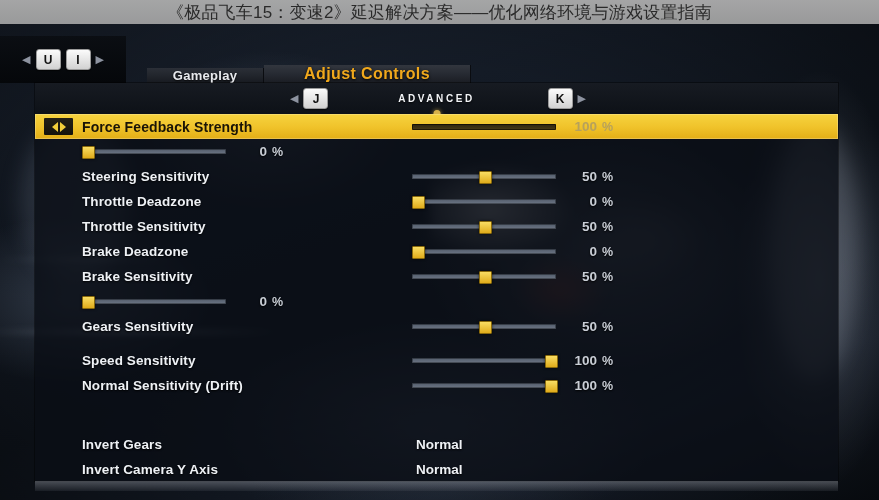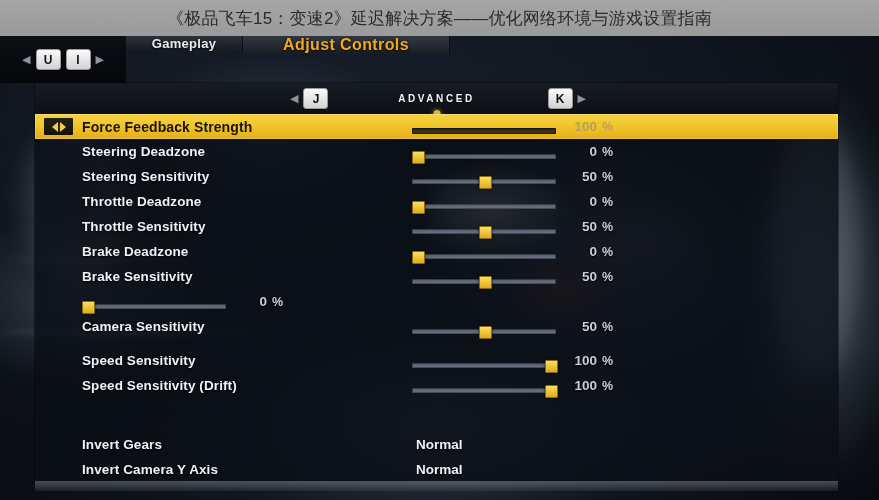--- a/index.html
+++ b/index.html
@@ -51,21 +51,21 @@
     filter: blur(4px);
   }
   .bg-vignette {
     position: absolute; inset: 0;
     background: radial-gradient(ellipse 680px 420px at 50% 48%, rgba(0,0,0,0) 40%, rgba(0,0,0,.55) 100%);
   }
 
   
   .title-band {
     position: absolute;
-    left: 0; top: 0; width: 879px; height: 36px;
+    left: 0; top: 0; width: 879px; height: 24px;
     background: linear-gradient(180deg, rgba(176,176,176,.93), rgba(168,168,168,.90));
     display: flex; align-items: center; justify-content: center;
   }
   .title-band .title-text {
     font-size: 17px;
     color: #2a2a2a;
     white-space: nowrap;
     letter-spacing: .2px;
   }
 
@@ -88,21 +88,21 @@
     display: inline-flex; align-items: center; justify-content: center;
     min-width: 17px; height: 19px; padding: 0 3px;
     background: linear-gradient(180deg, #fbfbfb, #d2d2d2);
     border-radius: 3px;
     color: #121212;
     font-size: 12px; font-weight: bold;
     border: 1px solid #9a9a9a;
     box-shadow: 0 1px 1px rgba(0,0,0,.6);
   }
   .tabs {
-    display: flex; align-items: flex-start; flex: 1;
+    display: flex; align-items: flex-end; flex: 1; margin-left: 21px;
   }
   .tab {
     width: 116px;
     display: flex; align-items: center; justify-content: center;
     background: linear-gradient(180deg, #2b2f37 0%, #22262d 48%, #171a20 100%);
     border-right: 1px solid #0a0c10;
     color: #e8eaee;
     font-size: 13px;
     font-weight: bold;
     letter-spacing: .3px;
@@ -173,21 +173,21 @@
   }
   .row .label {
     flex: 0 0 330px;
     color: #eef1f5;
     font-size: 13.5px;
     font-weight: bold;
     letter-spacing: .1px;
     text-shadow: 0 1px 2px rgba(0,0,0,.95);
   }
   .row .control {
-    display: flex; align-items: flex-end; gap: 0;
+    display: flex; align-items: center; gap: 0;
   }
 
   
   .row.selected {
     background: linear-gradient(180deg, #f6d33f 0%, #f0c32b 52%, #e3ae16 100%);
     box-shadow: inset 0 0 0 1px rgba(255,255,255,.22);
   }
   .row.selected .label {
     color: #1a1406;
     font-size: 14px;
@@ -328,21 +328,20 @@
           </div>
           <div class="label">Force Feedback Strength</div>
           <div class="control">
             <div class="slider"></div>
             <div class="val">100</div>
             <div class="pct">%</div>
           </div>
         </div>
         <div class="row">
           <div class="bullet"></div>
-          <div class="label">Steering Deadzone</div>
           <div class="control">
             <div class="slider">
               <div class="knob" style="left: 0px;"></div>
             </div>
             <div class="val">0</div>
             <div class="pct">%</div>
           </div>
         </div>
         <div class="row">
           <div class="bullet"></div>
@@ -404,21 +403,21 @@
           <div class="control">
             <div class="slider">
               <div class="knob" style="left: 0px;"></div>
             </div>
             <div class="val">0</div>
             <div class="pct">%</div>
           </div>
         </div>
         <div class="row">
           <div class="bullet"></div>
-          <div class="label">Camera Sensitivity</div>
+          <div class="label">Gears Sensitivity</div>
           <div class="control">
             <div class="slider">
               <div class="knob" style="left: 66.5px;"></div>
             </div>
             <div class="val">50</div>
             <div class="pct">%</div>
           </div>
         </div>
         <div class="spacer-sm"></div>
         <div class="row">
@@ -427,21 +426,21 @@
           <div class="control">
             <div class="slider">
               <div class="knob" style="left: 133px;"></div>
             </div>
             <div class="val">100</div>
             <div class="pct">%</div>
           </div>
         </div>
         <div class="row">
           <div class="bullet"></div>
-          <div class="label">Speed Sensitivity (Drift)</div>
+          <div class="label">Normal Sensitivity (Drift)</div>
           <div class="control">
             <div class="slider">
               <div class="knob" style="left: 133px;"></div>
             </div>
             <div class="val">100</div>
             <div class="pct">%</div>
           </div>
         </div>
         <div class="spacer-lg"></div>
         <div class="row option">

